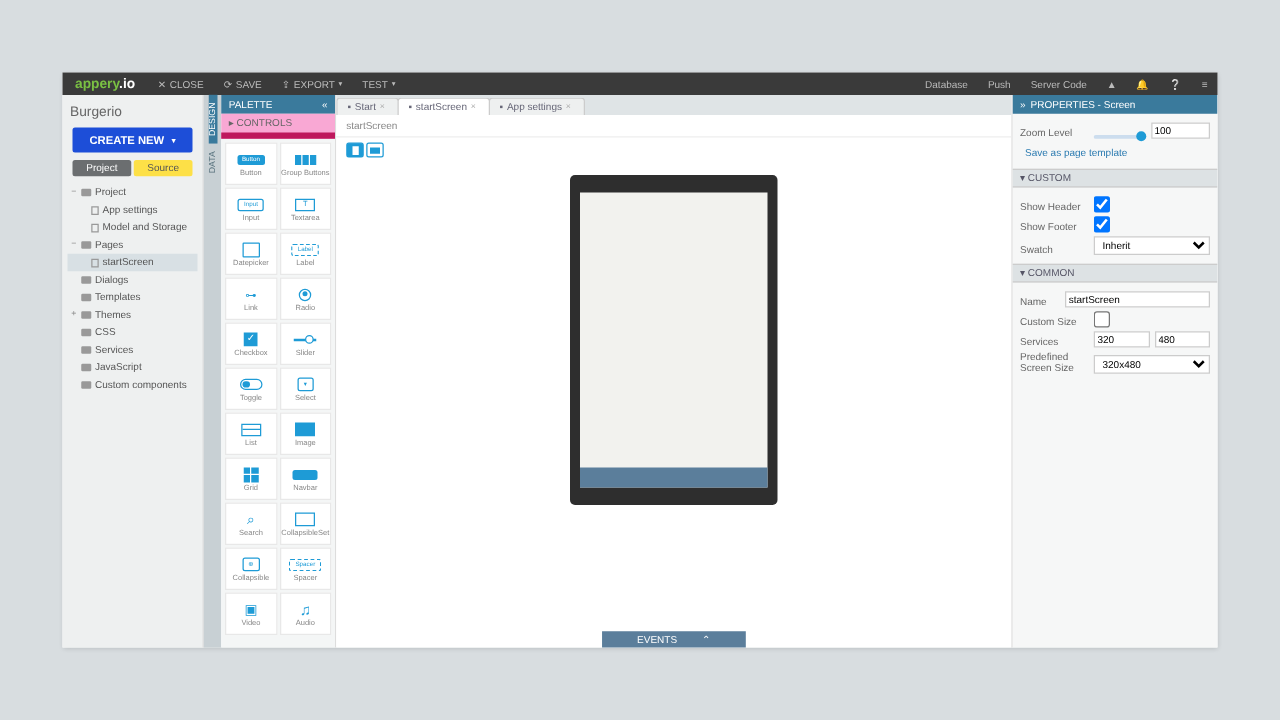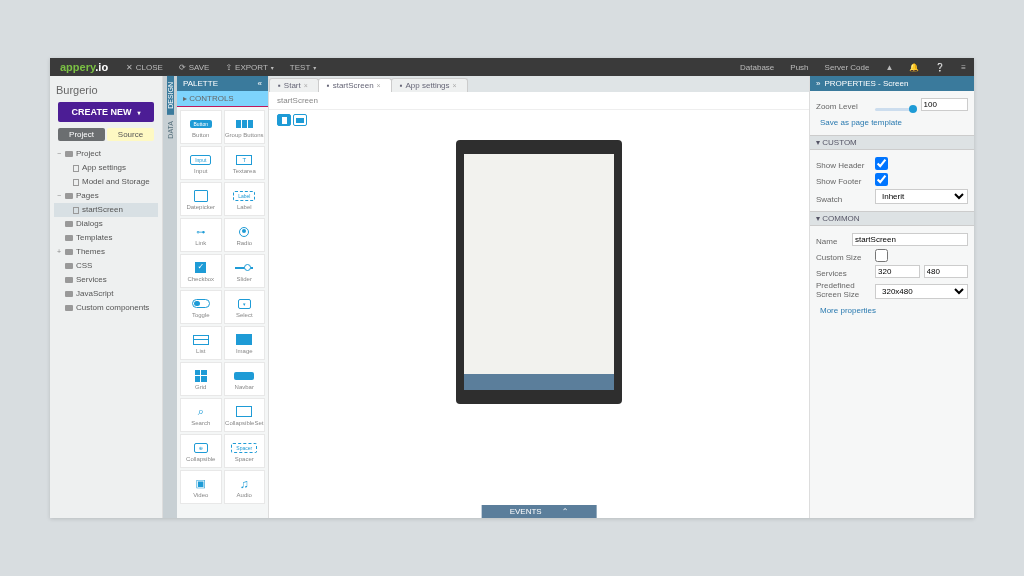--- a/index.html
+++ b/index.html
@@ -9,39 +9,39 @@
   .topbar{height:18px;background:#3a3a3a;display:flex;align-items:center;color:#bbb;font-size:8px}
   .logo{color:#7ac043;font-weight:bold;font-size:11px;padding:0 10px}
   .logo .io{color:#fff}
   .topbtn{padding:0 8px;display:flex;align-items:center;gap:3px;cursor:pointer;height:100%}
   .spacer{flex:1}
   .caret{font-size:6px}
   
   .body{flex:1;display:flex;min-height:0}
   .leftcol{width:113px;background:#eef0f0;padding:4px 4px;border-right:1px solid #ddd;overflow:hidden}
   .proj-title{font-size:11px;color:#666;padding:4px 2px 6px}
-  .createbtn{background:#4c1d95;color:#fff;text-align:center;padding:5px 0;font-size:9px;font-weight:bold;border-radius:2px;margin:0 4px 6px;cursor:pointer;display:flex;justify-content:center;align-items:center;gap:6px}
+  .createbtn{background:#1d4ed8;color:#fff;text-align:center;padding:5px 0;font-size:9px;font-weight:bold;border-radius:2px;margin:0 4px 6px;cursor:pointer;display:flex;justify-content:center;align-items:center;gap:6px}
   .tabsbtns{display:flex;gap:2px;margin:0 4px 6px;font-size:8px}
-  .tabsbtns div{flex:1;text-align:center;padding:2px 0;background:#fef9c3;border-radius:2px;cursor:pointer}
+  .tabsbtns div{flex:1;text-align:center;padding:2px 0;background:#fde047;border-radius:2px;cursor:pointer}
   .tabsbtns .act{background:#6b6e70;color:#fff}
   .tree{font-size:8px;color:#555;line-height:14px}
   .tree .row{display:flex;align-items:center;gap:3px;padding:0 2px;cursor:pointer;white-space:nowrap}
   .tree .row.sel{background:#d8e0e4}
   .tree .i1{padding-left:10px}
   .folder{width:8px;height:6px;background:#999;display:inline-block;border-radius:1px}
   .file{width:6px;height:7px;border:1px solid #999;display:inline-block}
   .tw{width:6px;display:inline-block;text-align:center;color:#888;font-size:7px}
   
   .vstrip{width:14px;background:#c8d0d4;display:flex;flex-direction:column;align-items:center;font-size:7px;color:#56707c}
   .vtab{writing-mode:vertical-rl;transform:rotate(180deg);padding:6px 0;cursor:pointer}
   .vtab.act{background:#3a7a9c;color:#fff}
   
   .palette{width:92px;background:#f4f6f6;border-right:1px solid #ddd;display:flex;flex-direction:column}
   .pal-head{background:#3a7a9c;color:#fff;font-size:8px;padding:3px 6px;display:flex;justify-content:space-between}
-  .pal-sub{background:#7dd3fc;font-size:8px;padding:3px 6px;border-bottom:1px solid #be185d;color:#666}
+  .pal-sub{background:#f9a8d4;font-size:8px;padding:3px 6px;border-bottom:5px solid #be185d;color:#666}
   .pal-grid{flex:1;overflow:hidden;padding:2px}
   .prow{display:flex}
   .pcell{flex:1;display:flex;flex-direction:column;align-items:center;justify-content:center;height:34px;border:1px solid #e8e8e8;cursor:grab;background:#fff;margin:1px}
   .pcell .pic{width:22px;height:14px;display:flex;align-items:center;justify-content:center;color:#1e9bd6;font-size:10px}
   .pcell .lbl{font-size:6px;color:#888;margin-top:1px}
   .pill{background:#1e9bd6;color:#fff;font-size:5px;padding:1px 4px;border-radius:2px}
   .pill.o{background:#fff;border:1px solid #1e9bd6;color:#1e9bd6}
   .sq3{display:flex;gap:1px}.sq3 span{width:5px;height:8px;background:#1e9bd6}
   .circ{width:10px;height:10px;border:1.5px solid #1e9bd6;border-radius:50%}
   .circ.dot::after{content:"";display:block;width:4px;height:4px;background:#1e9bd6;border-radius:50%;margin:1.5px auto}
@@ -451,18 +451,17 @@
           </div>
         <div class="frow">
             <label>Services</label>
             <input class="num" type="text" value="320" style="">
             <input class="num" type="text" value="480" style="">
           </div>
         <div class="frow">
             <label>Predefined Screen Size</label>
             <select><option>320x480</option></select>
           </div>
-        <div class="link">More properties</div>
       </div>
     </div>
 
   </div>
 </div>
 
 </body></html>

